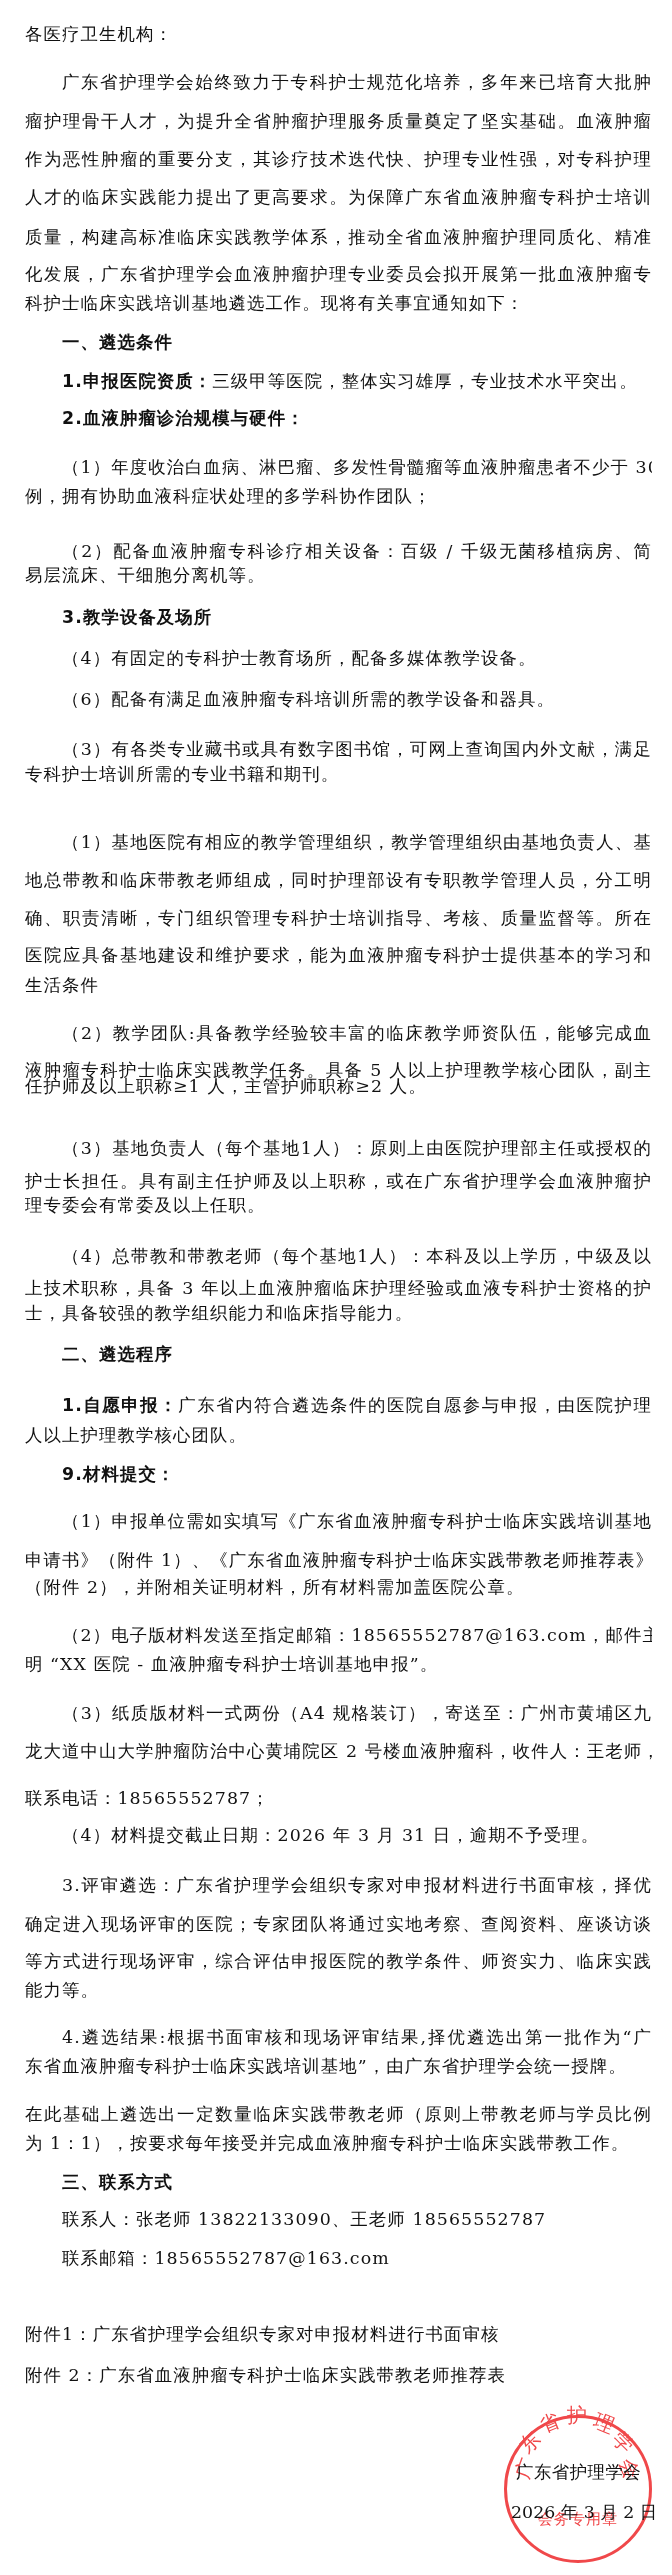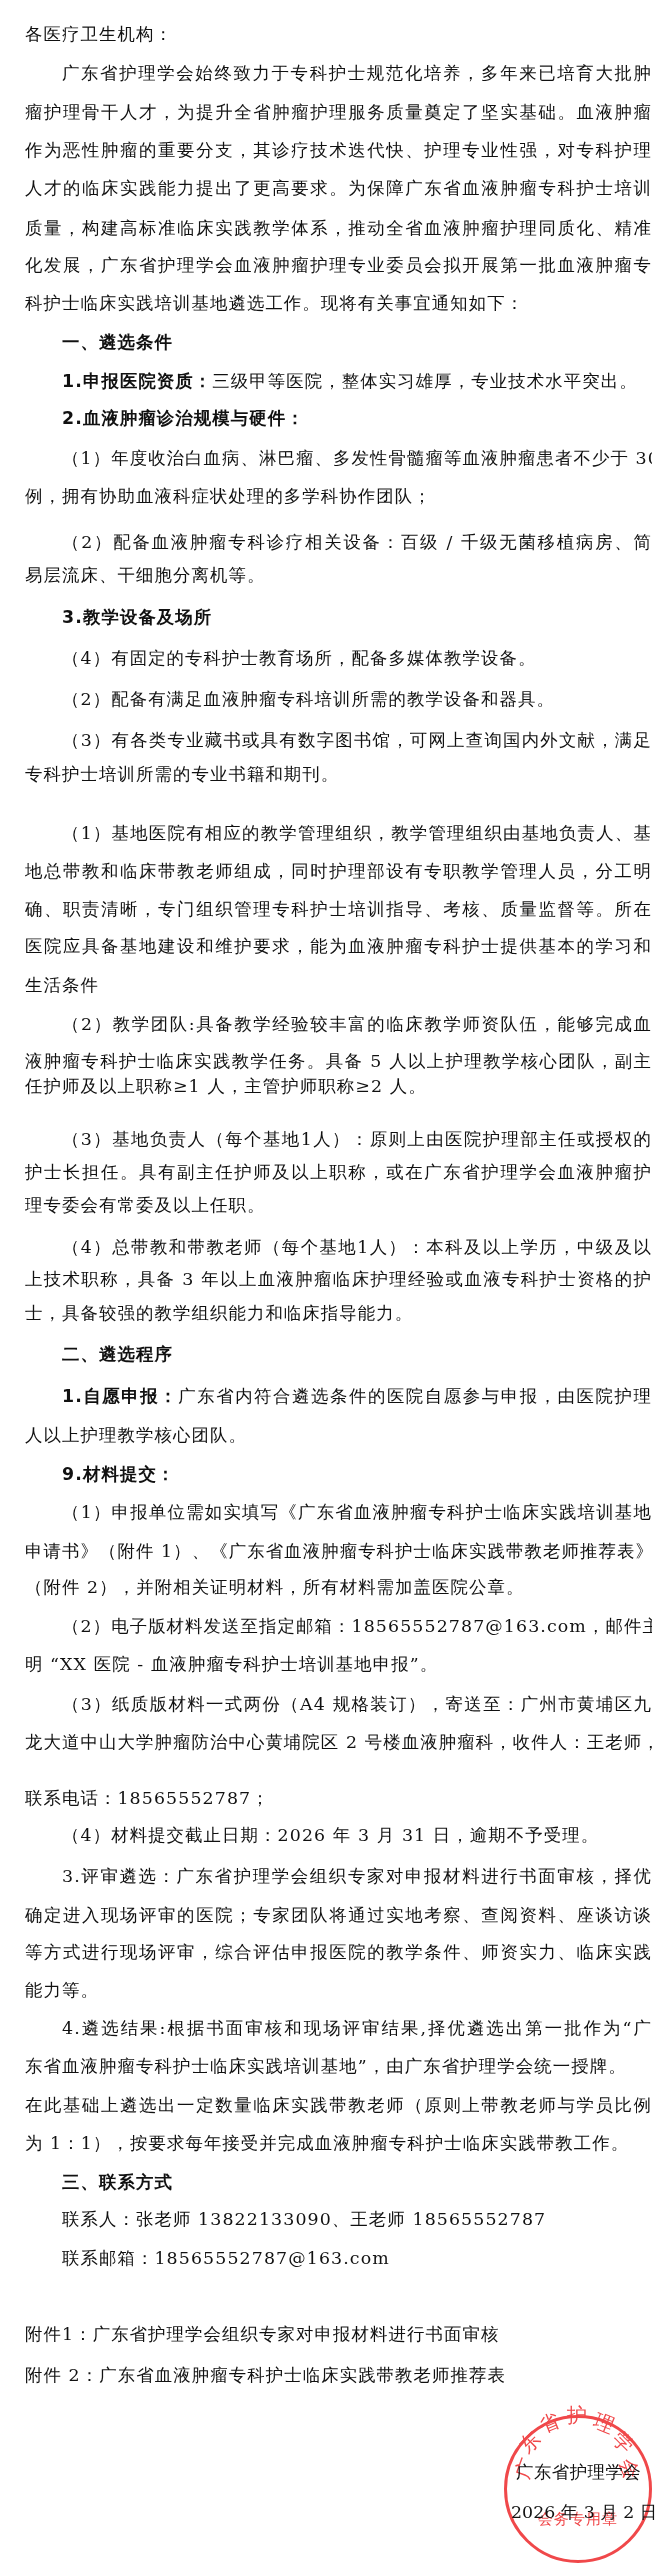--- a/index.html
+++ b/index.html
@@ -1,20 +1,20 @@
 <!DOCTYPE html>
 <html style="font-size:8.4px"><head>
 <meta charset="utf-8">
 <style>
   html, body { margin: 0; padding: 0; background: #ffffff; }
   body { width: 673px; height: 2576px; position: relative; overflow: hidden;
          font-family: "DejaVu Serif", "Liberation Serif", serif; color: #111111; }
   .line { position: absolute; left: 25px; width: 627px; font-size: 17.4px; line-height: 21px;
           white-space: nowrap; overflow: hidden; letter-spacing: 1.1px; }
-  .justify { text-align: justify; text-align-last: justify; }
+  .justify { text-align: justify; text-align-last: justify; margin-top: 9px; }
   .indent { left: 62px; width: 590px; }
   .bold { font-weight: bold; font-family: "DejaVu Sans", "Liberation Sans", sans-serif; }
   .stamp { position: absolute; left: 504px; top: 2415px; width: 148px; height: 148px;
            border: 3.7px solid #f0484a; border-radius: 50%; box-sizing: border-box; }
   .stamp-char { position: absolute; color: #f0484a; font-size: 20px; line-height: 21px;
                 font-family: "DejaVu Sans", "Liberation Sans", sans-serif; }
   .stamp-bottom { position: absolute; left: 528px; top: 2508px; width: 100px; text-align: center;
                   color: #f0484a; font-size: 15px; line-height: 23px; letter-spacing: 1.1px;
                   font-family: "DejaVu Sans", "Liberation Sans", sans-serif; }
   .sig { position: absolute; font-size: 17.4px; line-height: 21px; color: #111111; white-space: nowrap; }
@@ -35,21 +35,21 @@
 <div class="line indent" style="top:371px">
   <span class="bold">1.申报医院资质：</span><span>三级甲等医院，整体实习雄厚，专业技术水平突出。</span>
 </div>
 <div class="line indent bold" style="top:408px">2.血液肿瘤诊治规模与硬件：</div>
 <div class="line indent justify" style="top:448px">（1）年度收治白血病、淋巴瘤、多发性骨髓瘤等血液肿瘤患者不少于 300</div>
 <div class="line" style="top:486px">例，拥有协助血液科症状处理的多学科协作团队；</div>
 <div class="line indent justify" style="top:532px">（2）配备血液肿瘤专科诊疗相关设备：百级 / 千级无菌移植病房、简</div>
 <div class="line" style="top:565px">易层流床、干细胞分离机等。</div>
 <div class="line indent bold" style="top:607px">3.教学设备及场所</div>
 <div class="line indent" style="top:648px">（4）有固定的专科护士教育场所，配备多媒体教学设备。</div>
-<div class="line indent" style="top:689px">（2）配备有满足血液肿瘤专科培训所需的教学设备和器具。</div>
+<div class="line indent" style="top:689px">（6）配备有满足血液肿瘤专科培训所需的教学设备和器具。</div>
 <div class="line indent justify" style="top:730px">（3）有各类专业藏书或具有数字图书馆，可网上查询国内外文献，满足</div>
 <div class="line" style="top:764px">专科护士培训所需的专业书籍和期刊。</div>
 
 <div class="line indent justify" style="top:823px">（1）基地医院有相应的教学管理组织，教学管理组织由基地负责人、基</div>
 <div class="line justify" style="top:861px">地总带教和临床带教老师组成，同时护理部设有专职教学管理人员，分工明</div>
 <div class="line justify" style="top:899px">确、职责清晰，专门组织管理专科护士培训指导、考核、质量监督等。所在</div>
 <div class="line justify" style="top:936px">医院应具备基地建设和维护要求，能为血液肿瘤专科护士提供基本的学习和</div>
 <div class="line" style="top:975px">生活条件</div>
 
 <div class="line indent justify" style="top:1014px">（2）教学团队:具备教学经验较丰富的临床教学师资队伍，能够完成血</div>

